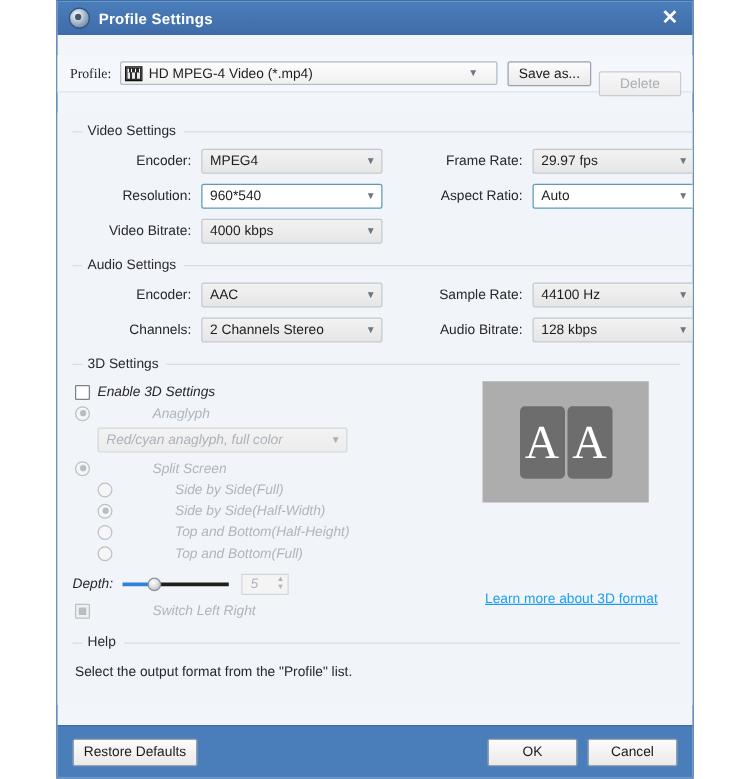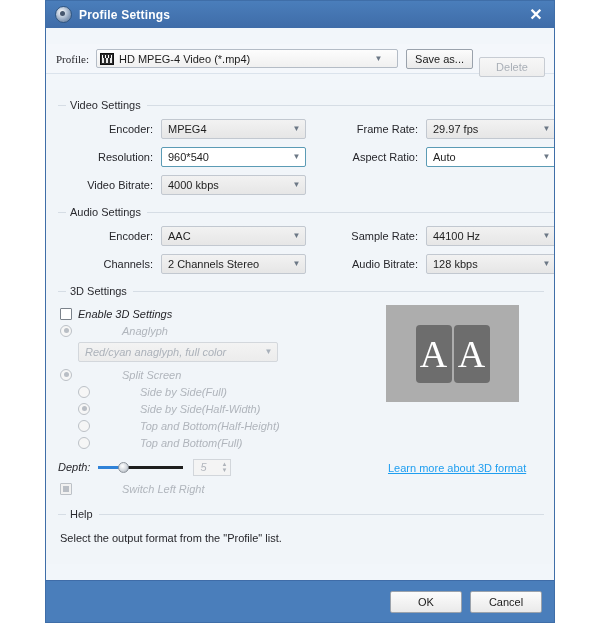--- a/index.html
+++ b/index.html
@@ -388,21 +388,21 @@
     align-items: center;
     justify-content: center;
     color: #ffffff;
     font-size: 38px;
     font-family: "Liberation Serif", serif;
     line-height: 1;
   }
   .learn-link {
     position: absolute;
     left: 12px;
-    top: 157px;
+    top: 168px;
     color: #1f9ef0;
     text-decoration: underline;
     font-size: 11px;
     cursor: pointer;
     white-space: nowrap;
   }
 
   
   .help-text {
     padding: 4px 0 0 4px;
@@ -616,18 +616,19 @@
         <span class="rule"></span>
       </div>
       <div class="group-body">
         <div class="help-text">Select the output format from the "Profile" list.</div>
       </div>
     </fieldset>
 
   </div>
 
   <div class="footer">
+    <button class="btn restore">Restore Defaults</button>
     <span class="spacer"></span>
     <button class="btn ok">OK</button>
     <button class="btn cancel">Cancel</button>
   </div>
 
 </div>
 
 </body></html>

